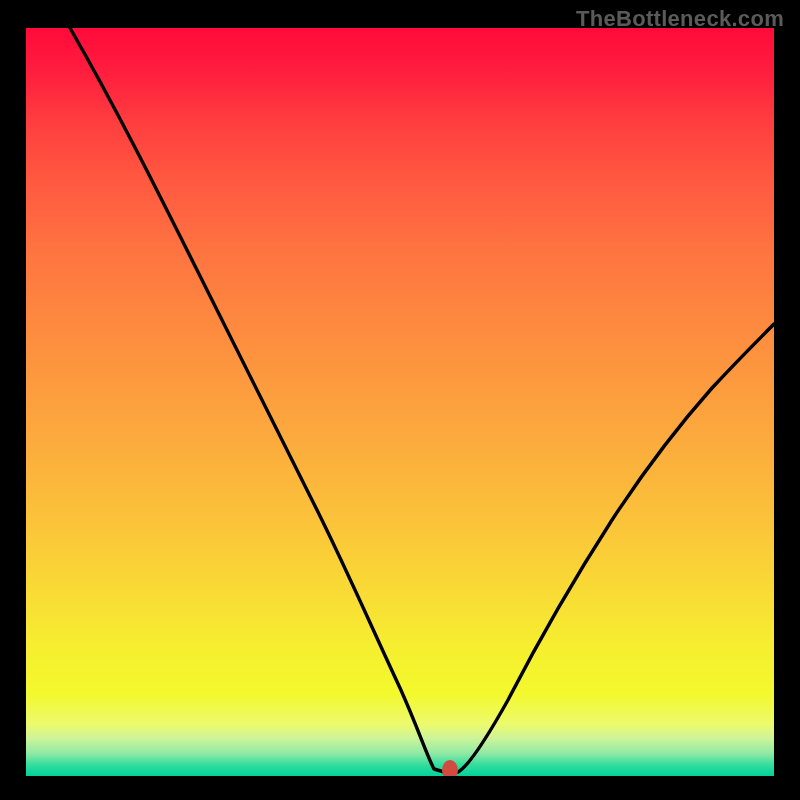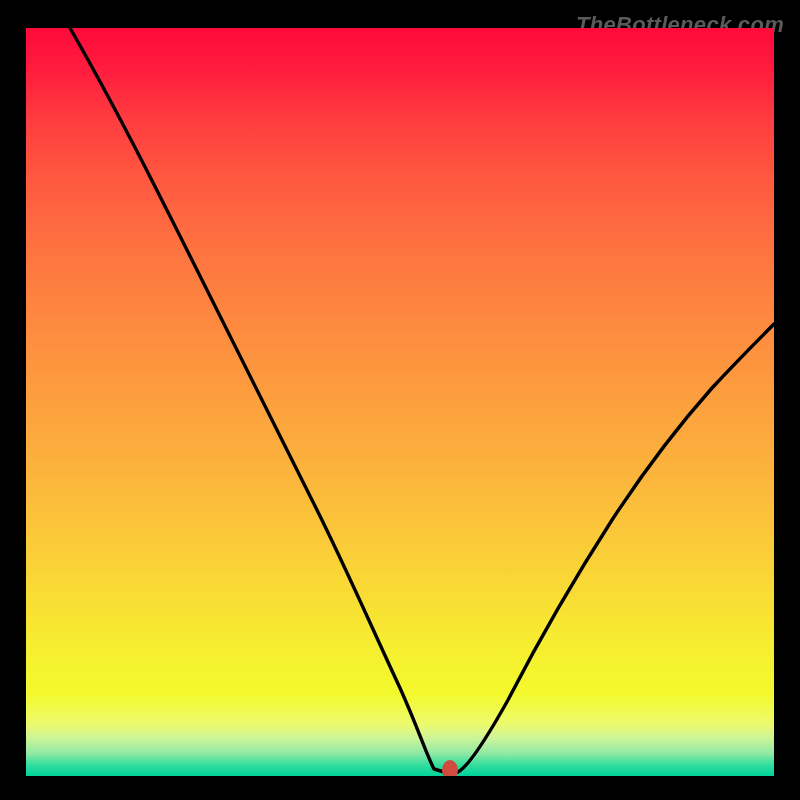--- a/index.html
+++ b/index.html
@@ -12,28 +12,27 @@
     font-family: Arial, Helvetica, sans-serif;
   }
   .frame {
     position: relative;
     width: 800px;
     height: 800px;
     background: #000;
   }
   .watermark {
     position: absolute;
-    top: 12px;
+    top: 6px;
     right: 16px;
     color: #5a5a5a;
     font-size: 22px;
     font-weight: 600;
     letter-spacing: 0.3px;
     pointer-events: none;
-    font-style: italic;
   }
   .plot {
     position: absolute;
     left: 26px;
     top: 28px;
     width: 748px;
     height: 748px;
     background: linear-gradient(
       to bottom,
       #ff0a3a 0%,

